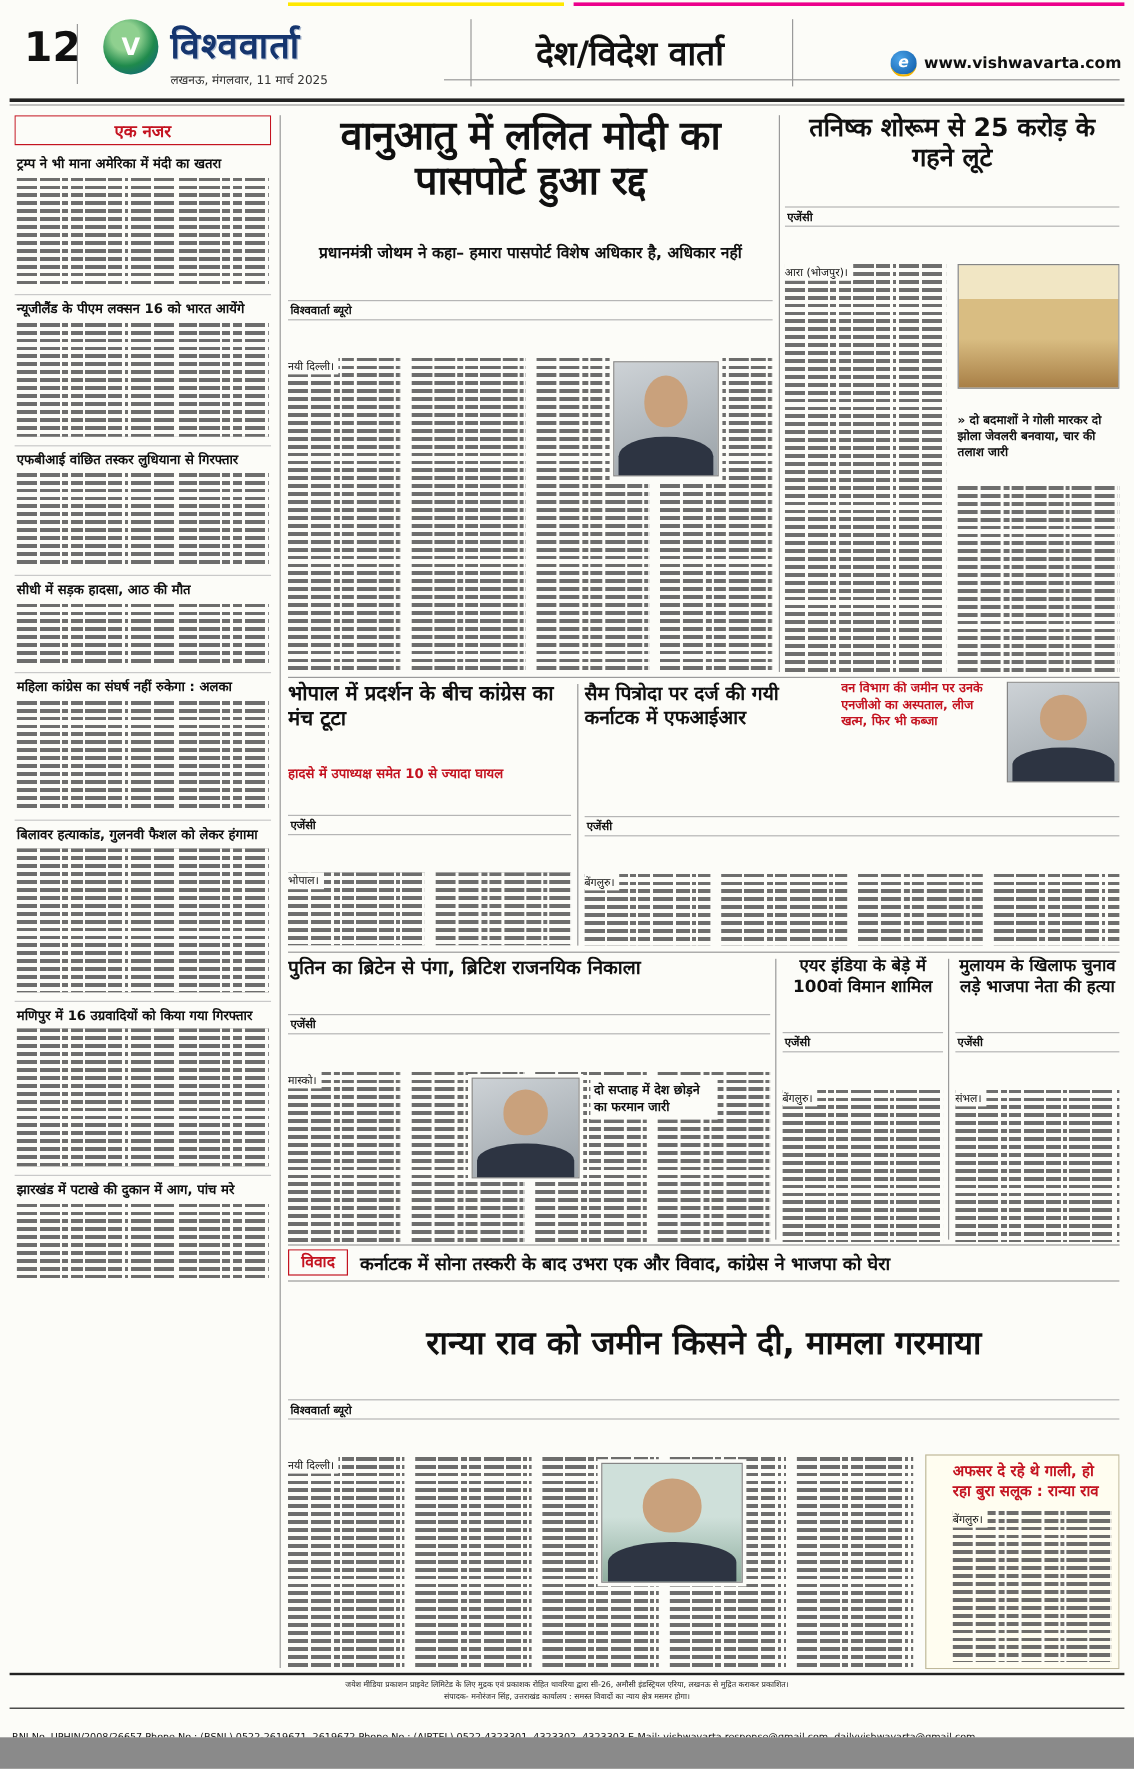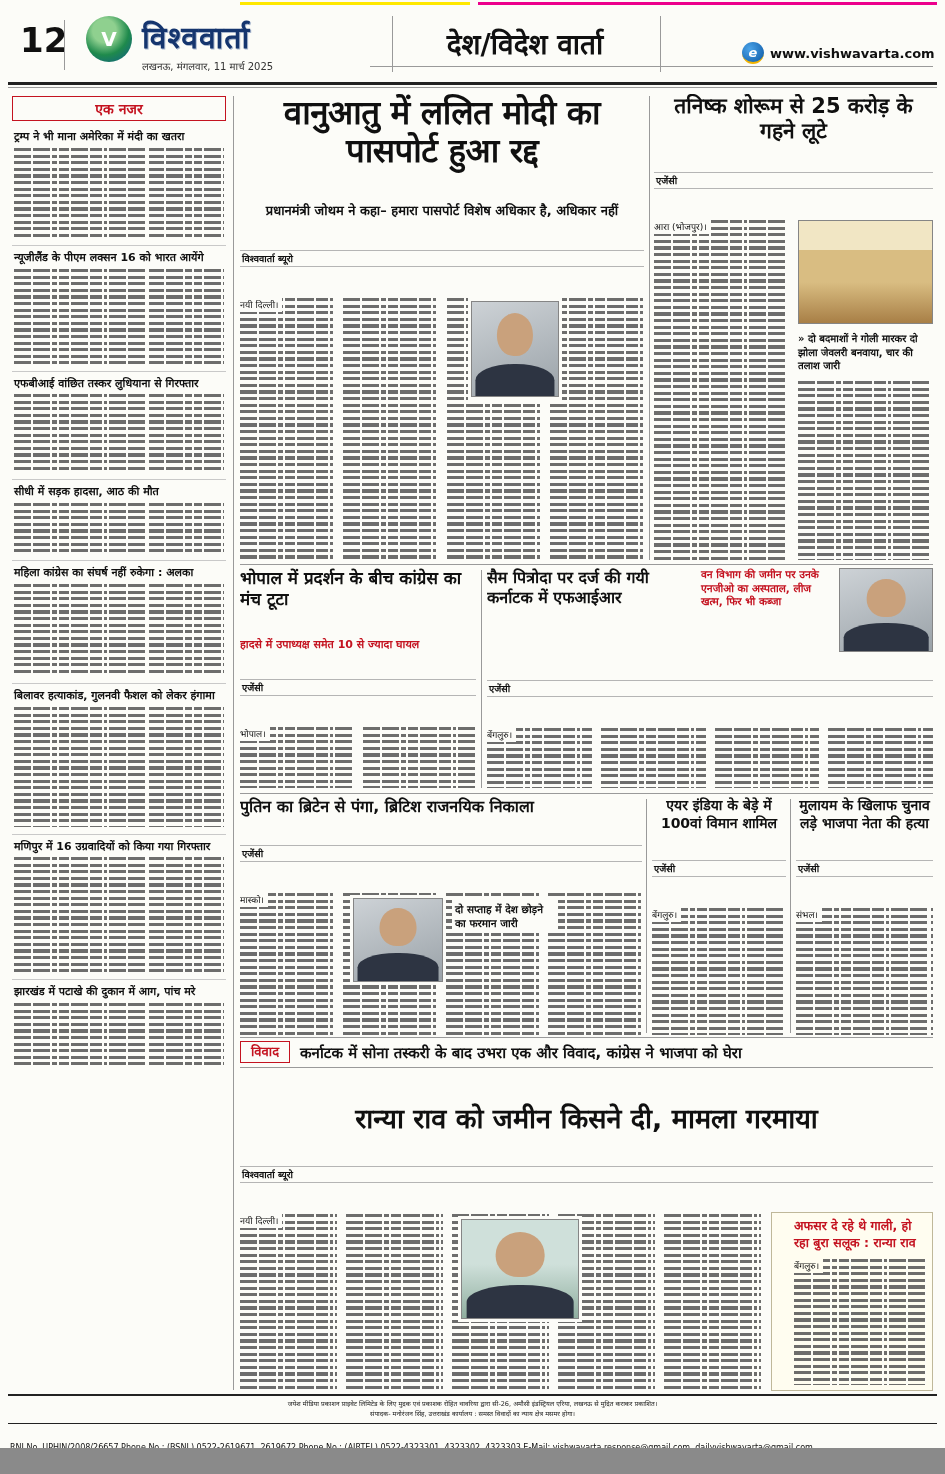--- a/index.html
+++ b/index.html
@@ -41,35 +41,35 @@
   .onelook-head { border:1.5px solid var(--red); color:var(--red); font-weight:700; font-size:14px; text-align:center; padding:2px 0; margin-bottom:4px; }
   .brief { padding:5px 2px 7px; border-bottom:1px solid #c9c9c9; }
   .brief:last-child { border-bottom:0; }
   .brief-title { font-size:11px; line-height:1.25; font-weight:700; margin-bottom:4px; }
 
   
   .art { display:flex; flex-direction:column; overflow:hidden;gap:25px; }
   .art .body { flex:1; position:relative; margin-top:2px; }
   .byrow { font-size:9.5px; font-weight:700; border-top:1px solid #b5b5b5; border-bottom:1px solid #b5b5b5; padding:1px 2px; margin:3px 0 4px; }
   .chip { position:absolute; z-index:2; top:0; left:0; background:var(--paper); font-weight:400; font-size:9px; padding:0 4px 1px 0; }
-  .inset { position:absolute; z-index:3; background:var(--paper); padding:3px; }
+  .inset { position:absolute; z-index:3; background:var(--paper); padding:3px;margin-left:40px; }
   .photo { width:100%; height:100%; border:1px solid #858585; position:relative; overflow:hidden; background:linear-gradient(160deg,#cdd2d6,#9aa2a8); }
   .portrait::before { content:""; position:absolute; top:12%; left:50%; transform:translateX(-50%); width:42%; height:46%; border-radius:50% 50% 46% 46%; background:#c9a17c; }
   .portrait::after { content:""; position:absolute; bottom:-2px; left:50%; transform:translateX(-50%); width:92%; height:36%; border-radius:48% 48% 0 0; background:#2d3442; }
   .scene-gold { background:linear-gradient(180deg,#f1e6c4 0 28%, #d9bd82 28% 60%, #a87f46 100%); }
   .scene-outdoor { background:linear-gradient(180deg,#cfe0da 0 45%, #8fae9f 100%); }
 
   .lead-h { font-size:33px; line-height:1.15; font-weight:700; text-align:center; letter-spacing:-.5px; }
   .lead-sub { font-size:13px; font-weight:700; text-align:center; margin:6px 0 3px; }
   .h-22 { font-size:21px; line-height:1.2; font-weight:700; text-align:center; }
   .h-17 { font-size:17px; line-height:1.22; font-weight:700; }
   .h-16 { font-size:16px; line-height:1.22; font-weight:700; }
   .h-cen-14 { font-size:14px; line-height:1.25; font-weight:700; text-align:center; }
   .red-sub { color:var(--red); font-weight:700; }
-  .bullet { font-size:10px; font-weight:700; line-height:1.35; margin:4px 0; }
+  .bullet { font-size:10px; font-weight:700; line-height:1.35; margin:16px 0; }
   .capbold { font-size:10.5px; font-weight:700; line-height:1.35; }
 
   
   .kickrow { display:flex; align-items:center; gap:10px; border-bottom:1px solid var(--rule); padding-bottom:4px; }
   .vlabel { border:1.5px solid var(--red); color:var(--red); font-weight:700; font-size:13px; padding:0 10px 2px; flex:0 0 auto; }
   .kicker { font-size:15px; font-weight:700; }
   .v-h { font-size:27px; font-weight:700; text-align:center; margin:6px 0 2px; }
   .sidebox { border:1px solid #bfb89a; background:#fffdf0; padding:5px 6px; display:flex; flex-direction:column; }
   .side-h { color:var(--red); font-size:12.5px; line-height:1.35; font-weight:700; margin-bottom:5px; }
   .sidebox .body { flex:1; position:relative; }

